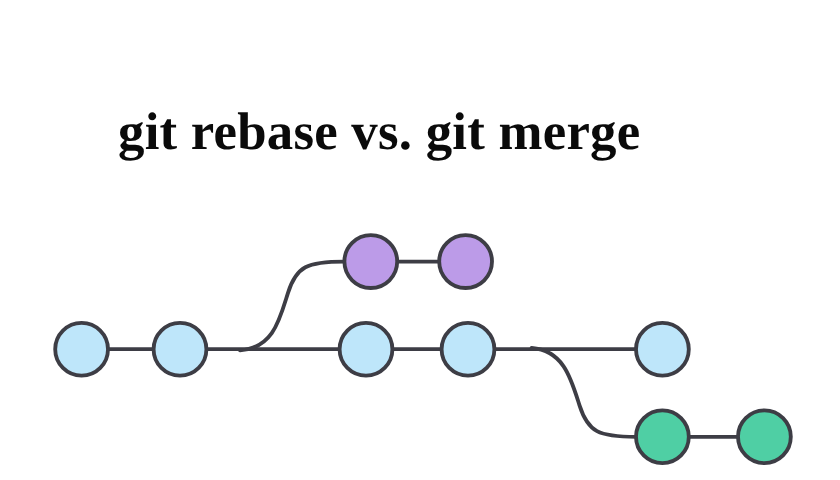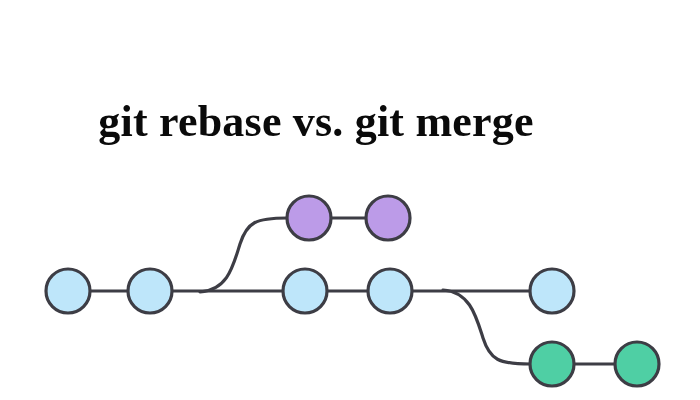--- a/index.html
+++ b/index.html
@@ -13,21 +13,21 @@
   #canvas {
     position: relative;
     width: 700px;
     height: 400px;
     background: #ffffff;
     overflow: hidden;
   }
   #page-title {
     position: absolute;
     left: 0;
-    top: 96px;
+    top: 84px;
     width: 632px;
     text-align: center;
     font-family: "Liberation Serif", serif;
     font-weight: bold;
     font-size: 44px;
     line-height: 52px;
     letter-spacing: 0.2px;
     color: #0a0a0a;
     white-space: nowrap;
   }

